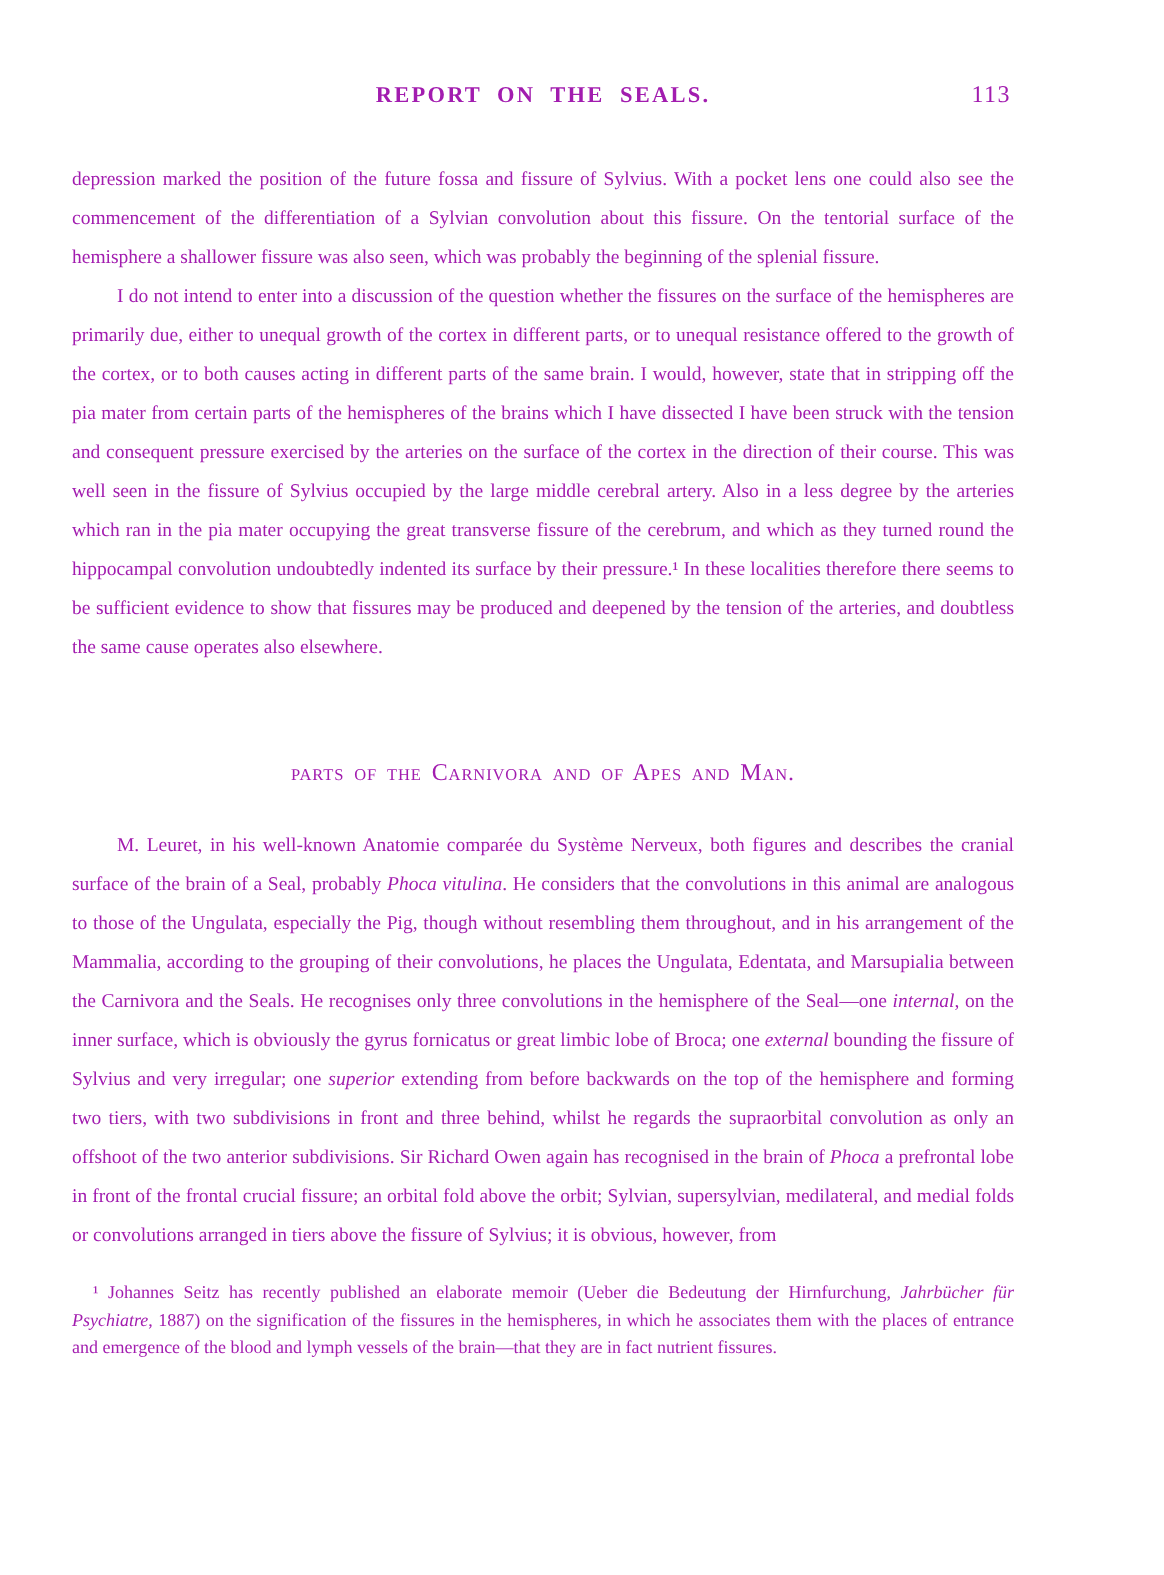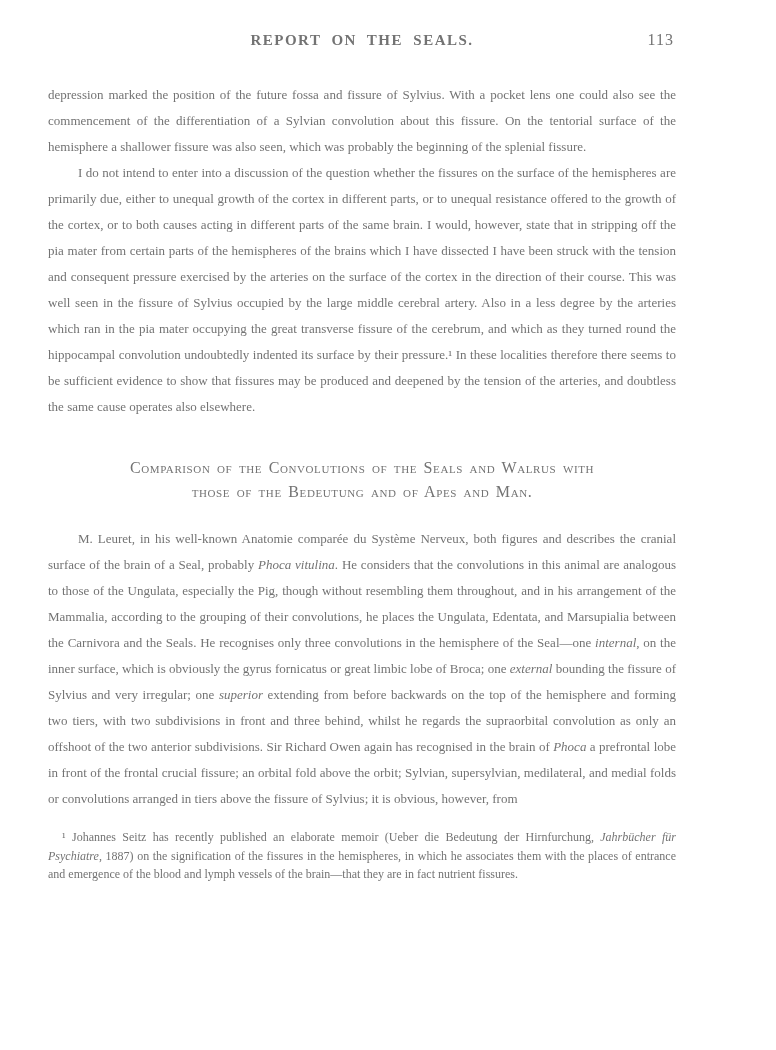--- a/index.html
+++ b/index.html
@@ -5,23 +5,23 @@
   html, body {
     margin: 0;
     padding: 0;
     background: #ffffff;
   }
   .page {
     position: relative;
     width: 724px;
     height: 1050px;
     box-sizing: border-box;
-    padding: 32px 48px 0 48px;
+    padding: 56px 48px 0 48px;
     background: #ffffff;
-    color: #737373;
+    color: #a21caf;
     font-family: "Liberation Serif", "DejaVu Serif", serif;
     overflow: hidden;
   }
   .running-header {
     position: relative;
     height: 24px;
     margin-bottom: 26px;
   }
   .header-title {
     display: block;
@@ -76,22 +76,22 @@
     <span class="header-title">REPORT ON THE SEALS.</span>
     <span class="page-number">113</span>
   </div>
 
   <div class="body-text">
     <p>depression marked the position of the future fossa and fissure of Sylvius. With a pocket lens one could also see the commencement of the differentiation of a Sylvian convolution about this fissure. On the tentorial surface of the hemisphere a shallower fissure was also seen, which was probably the beginning of the splenial fissure.</p>
 
     <p class="indent">I do not intend to enter into a discussion of the question whether the fissures on the surface of the hemispheres are primarily due, either to unequal growth of the cortex in different parts, or to unequal resistance offered to the growth of the cortex, or to both causes acting in different parts of the same brain. I would, however, state that in stripping off the pia mater from certain parts of the hemispheres of the brains which I have dissected I have been struck with the tension and consequent pressure exercised by the arteries on the surface of the cortex in the direction of their course. This was well seen in the fissure of Sylvius occupied by the large middle cerebral artery. Also in a less degree by the arteries which ran in the pia mater occupying the great transverse fissure of the cerebrum, and which as they turned round the hippocampal convolution undoubtedly indented its surface by their pressure.¹ In these localities therefore there seems to be sufficient evidence to show that fissures may be produced and deepened by the tension of the arteries, and doubtless the same cause operates also elsewhere.</p>
 
     <h2 class="section-heading">
-      <span>Comparison of the Convolutions of the Seals and Walrus with</span><br>
-      <span>those of the Bedeutung and of Apes and Man.</span>
+      <br>
+      <span>parts of the Carnivora and of Apes and Man.</span>
     </h2>
 
     <p class="indent"><span>M. Leuret, in his well-known Anatomie comparée du Système Nerveux, both figures and describes the cranial surface of the brain of a Seal, probably </span><em>Phoca vitulina</em><span>. He considers that the convolutions in this animal are analogous to those of the Ungulata, especially the Pig, though without resembling them throughout, and in his arrangement of the Mammalia, according to the grouping of their convolutions, he places the Ungulata, Edentata, and Marsupialia between the Carnivora and the Seals. He recognises only three convolutions in the hemisphere of the Seal—one </span><em>internal</em><span>, on the inner surface, which is obviously the gyrus fornicatus or great limbic lobe of Broca; one </span><em>external</em><span> bounding the fissure of Sylvius and very irregular; one </span><em>superior</em><span> extending from before backwards on the top of the hemisphere and forming two tiers, with two subdivisions in front and three behind, whilst he regards the supraorbital convolution as only an offshoot of the two anterior subdivisions. Sir Richard Owen again has recognised in the brain of </span><em>Phoca</em><span> a prefrontal lobe in front of the frontal crucial fissure; an orbital fold above the orbit; Sylvian, supersylvian, medilateral, and medial folds or convolutions arranged in tiers above the fissure of Sylvius; it is obvious, however, from</span></p>
   </div>
 
   <div class="footnote"><span>¹ Johannes Seitz has recently published an elaborate memoir (Ueber die Bedeutung der Hirnfurchung, </span><em>Jahrbücher für Psychiatre</em><span>, 1887) on the signification of the fissures in the hemispheres, in which he associates them with the places of entrance and emergence of the blood and lymph vessels of the brain—that they are in fact nutrient fissures.</span></div>
 
 </div>
 
 </body></html>

